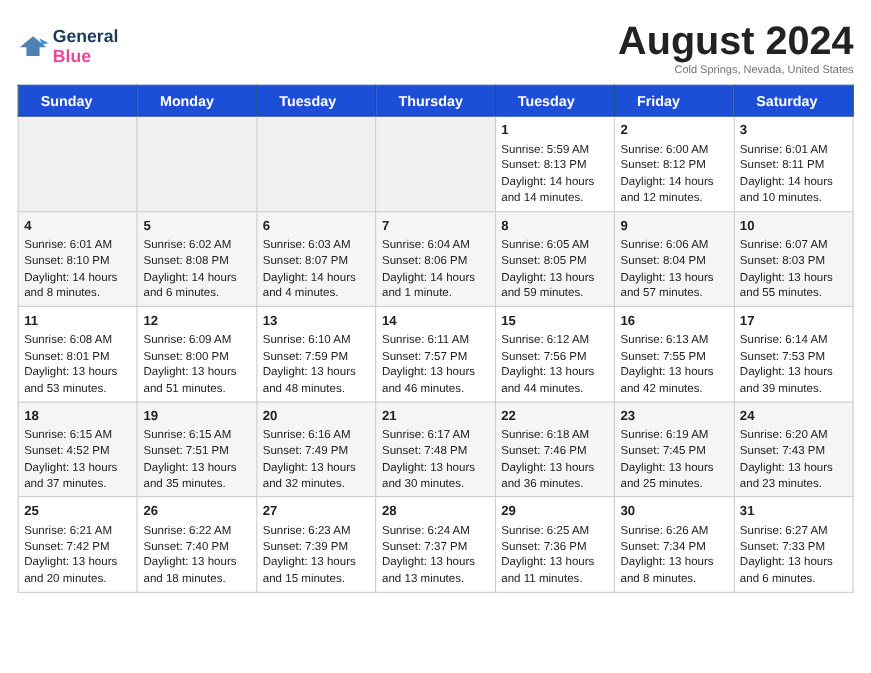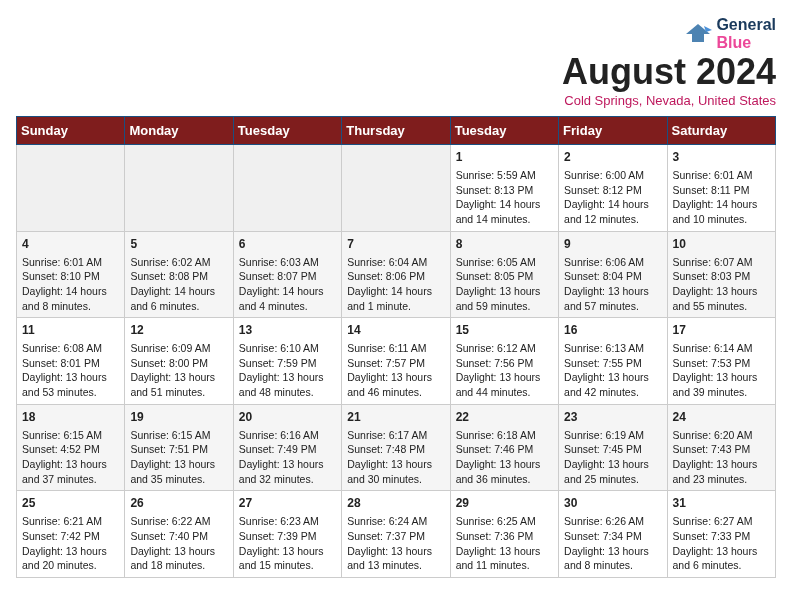--- a/index.html
+++ b/index.html
@@ -5,24 +5,23 @@
     * { box-sizing: border-box; margin: 0; padding: 0; }
     body {
       font-family: Arial, sans-serif;
       background: #fff;
       width: 792px;
       min-height: 612px;
       padding: 16px;
     }
     .header {
       display: flex;
-      align-items: flex-end;
+      align-items: center;
       justify-content: space-between;
       margin-bottom: 8px;
-      flex-direction: column;
     }
     .logo {
       display: flex;
       align-items: center;
       gap: 4px;
     }
     .logo-text {
       font-size: 16px;
       font-weight: bold;
       color: #1a3a5c;
@@ -34,35 +33,35 @@
     }
     .title-block {
       text-align: right;
     }
     .main-title {
       font-size: 36px;
       font-weight: bold;
       color: #222;
     }
     .subtitle {
-      font-size: 13px;
-      color: #be185d;
+      font-size: 10px;
+      color: #737373;
       margin-left: 32px;
     }
     table {
       width: 100%;
       border-collapse: collapse;
       table-layout: fixed;
     }
     thead tr th {
-      background: #7f1d1d;
+      background: #1d4ed8;
       color: #fff;
       font-size: 13px;
       font-weight: bold;
-      padding: 6px 4px;
+      padding: 6px 20px;
       text-align: left;
       border: 1px solid #1a4f80;
     }
     tbody tr td {
       vertical-align: top;
       padding: 4px 5px;
       font-size: 10.5px;
       color: #222;
       border: 1px solid #ccc;
       min-height: 70px;

